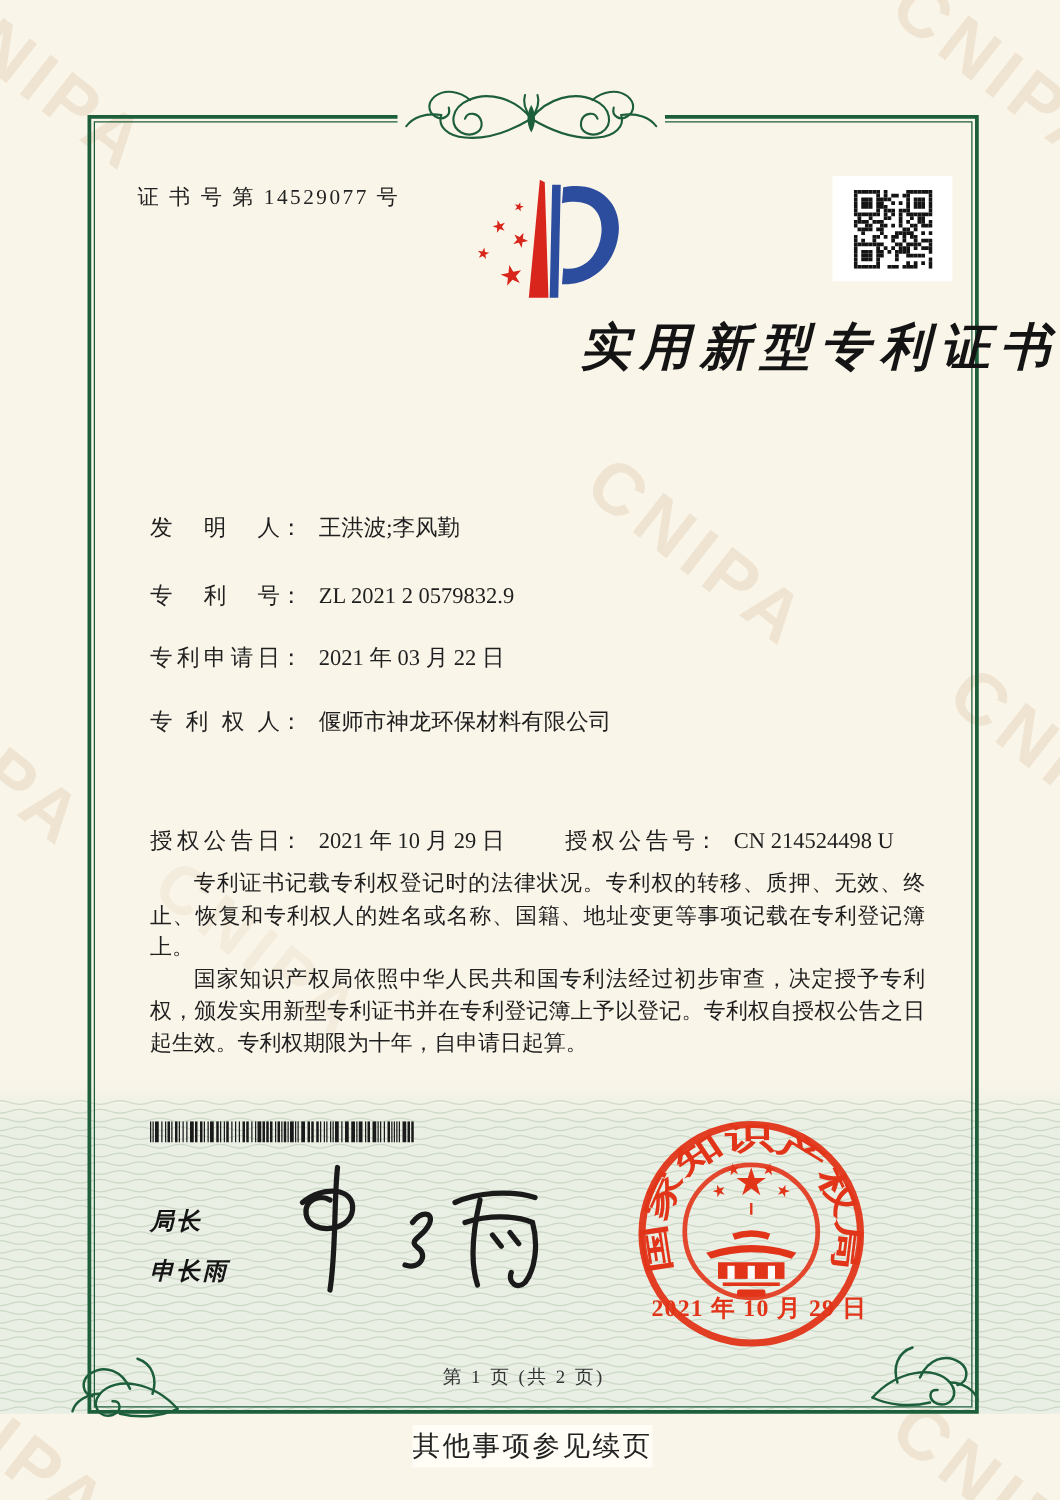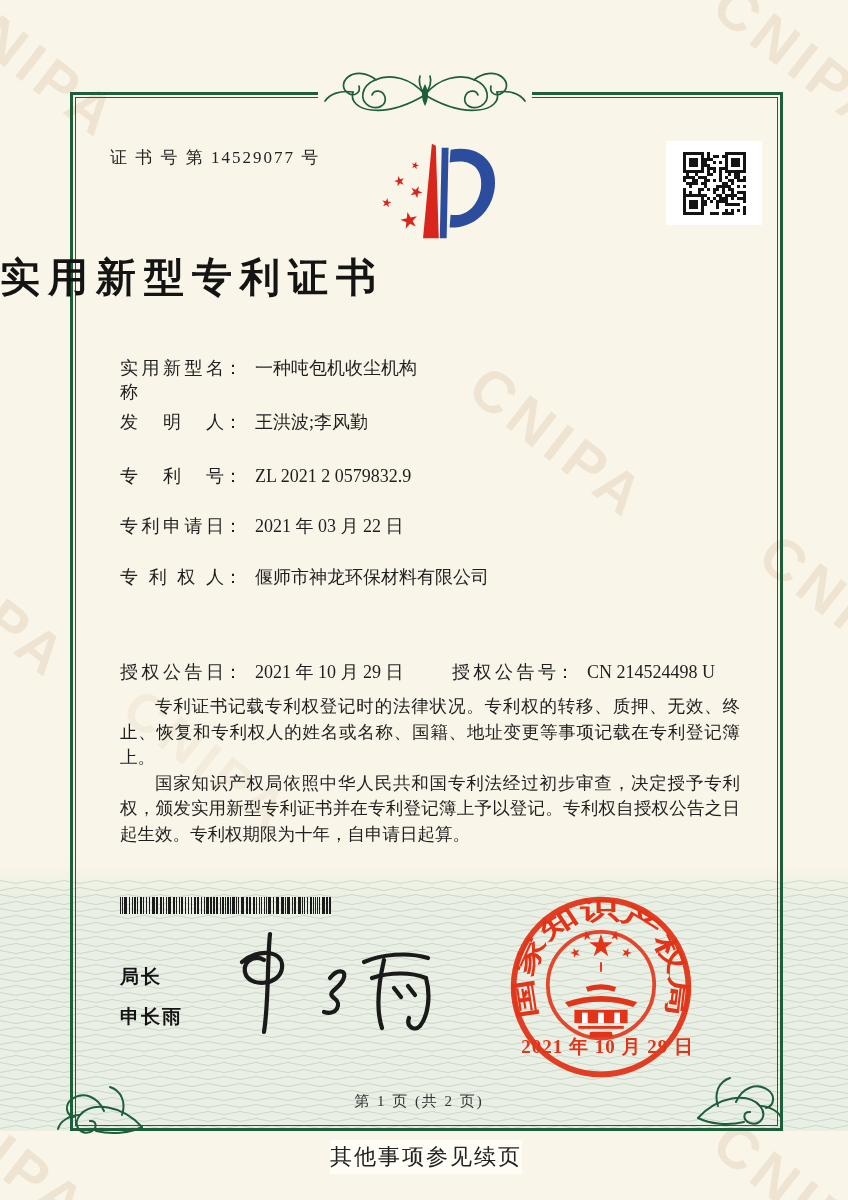--- a/index.html
+++ b/index.html
@@ -20,35 +20,35 @@
       font-size:58px;letter-spacing:6px;color:#d9bf9f;opacity:.30;transform:rotate(38deg);
       transform-origin:left top;white-space:nowrap;pointer-events:none;}
   .wm1{left:-30px;top:-28px;} .wm2{left:742px;top:-30px;} .wm3{left:498px;top:352px;}
   .wm4{left:-80px;top:512px;} .wm5{left:150px;top:676px;opacity:.18;font-size:54px;}
   .wm6{left:788px;top:520px;} .wm7{left:-60px;top:1062px;} .wm8{left:742px;top:1108px;}
   
   .cert-no{position:absolute;left:110px;top:146px;font-size:17px;letter-spacing:2px;color:#222;}
   .logo{position:absolute;left:346px;top:136px;}
   .qr-box{position:absolute;left:666px;top:141px;width:96px;height:84px;background:#fff;
           display:flex;align-items:center;justify-content:center;}
-  .title{position:absolute;left:0;top:250px;width:848px;text-align:left;font-size:40px;
-         font-weight:bold;letter-spacing:8px;color:#141414;}
+  .title{position:absolute;left:0;top:250px;width:848px;text-align:right;font-size:40px;
+         font-weight:bold;letter-spacing:8px;color:#141414;font-style:italic;}
   
   .frow{position:absolute;left:120px;width:660px;font-size:18px;}
   .flabel{display:inline-block;width:104px;text-align:justify;text-align-last:justify;vertical-align:top;}
   .fvalue{margin-left:13px;}
   .r1{top:356px;} .r2{top:410px;} .r3{top:464px;} .r4{top:514px;} .r5{top:565px;} .r6{top:616px;} .r7{top:660px;}
   .grant-no{position:absolute;left:332px;top:0;white-space:nowrap;}
   
   .bodytext{position:absolute;left:120px;top:694px;width:620px;font-size:17.5px;line-height:25.5px;text-align:justify;}
   .bodytext p{margin:0;text-indent:2em;}
   
   .barcode{position:absolute;left:120px;top:897px;}
   .commissioner{position:absolute;left:120px;top:964px;font-family:"Liberation Sans","DejaVu Sans",sans-serif;
-                font-weight:600;font-size:19px;color:#141414;}
+                font-weight:600;font-size:19px;color:#141414;font-style:italic;}
   .commissioner div{margin-bottom:14px;letter-spacing:2px;}
   .signature{position:absolute;left:212px;top:928px;}
   .seal{position:absolute;left:506px;top:892px;}
   .seal-date{position:absolute;left:500px;top:1034px;width:215px;text-align:center;color:#e23418;
              font-size:19px;letter-spacing:1px;font-weight:bold;}
   .page-ind{position:absolute;left:0;top:1092px;width:838px;text-align:center;font-size:15px;letter-spacing:2px;color:#333;}
   .footer-note{position:absolute;left:330px;top:1140px;width:192px;height:34px;background:#fffdf6;
                display:flex;align-items:center;justify-content:center;font-size:22px;letter-spacing:2px;color:#222;}
   .hidden-defs{position:absolute;width:0;height:0;overflow:hidden;}
 </style>
@@ -396,23 +396,20 @@
           <rect x="42" y="60" width="3" height="3"></rect>
           <rect x="45" y="60" width="3" height="3"></rect>
           <rect x="48" y="60" width="3" height="3"></rect>
           <rect x="60" y="60" width="3" height="3"></rect>
         </g>
       </svg>
   </div>
 
   <div class="title">实用新型专利证书</div>
 
-  <div class="frow r1">
-    <span class="flabel">实用新型名称</span><span>：</span><span class="fvalue">一种吨包机收尘机构</span>
-  </div>
   <div class="frow r2">
     <span class="flabel">发明人</span><span>：</span><span class="fvalue">王洪波;李风勤</span>
   </div>
   <div class="frow r3">
     <span class="flabel">专利号</span><span>：</span><span class="fvalue">ZL 2021 2 0579832.9</span>
   </div>
   <div class="frow r4">
     <span class="flabel">专利申请日</span><span>：</span><span class="fvalue">2021 年 03 月 22 日</span>
   </div>
   <div class="frow r5">

